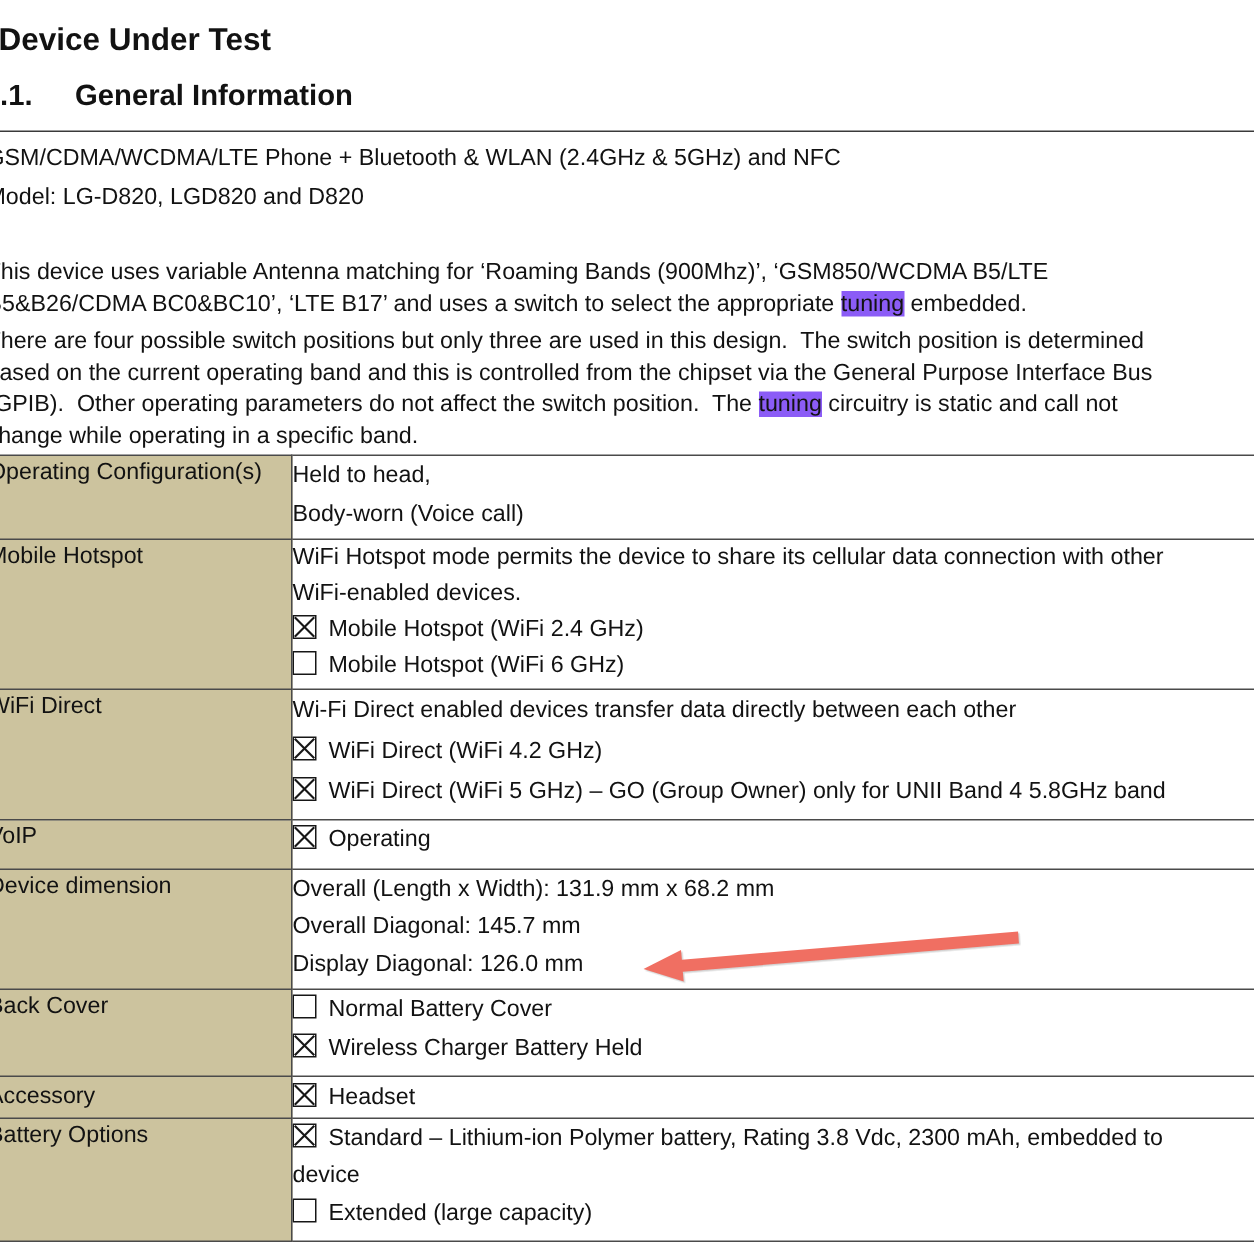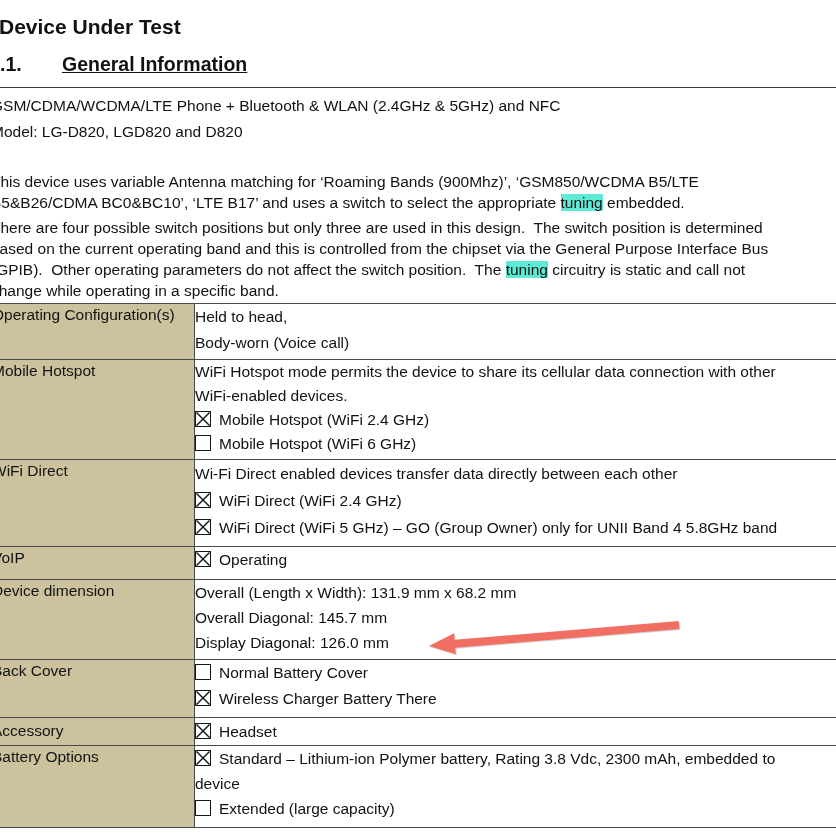--- a/index.html
+++ b/index.html
@@ -17,30 +17,30 @@
   
   #doc {
     position:absolute; left:-9px; top:0;
     width:1040px; height:836px;
   }
   .h1 { position:absolute; top:15px; left:0; height:26px; font-weight:bold; font-size:21px; white-space:nowrap; }
   .h1 .num  { position:absolute; left:9px; }
   .h1 .ttl  { position:absolute; left:8px; }
   .h2 { position:absolute; top:53px; left:0; height:24px; font-weight:bold; font-size:19.5px; white-space:nowrap; }
   .h2 .num  { position:absolute; left:9px; }
-  .h2 .ttl  { position:absolute; left:71px;text-decoration:underline; }
+  .h2 .ttl  { position:absolute; left:59px; }
   .rule { position:absolute; left:0; top:87px; width:1040px; height:0; border-top:1.4px solid #3a3a3a; }
 
   .para { position:absolute; left:0; font-size:15.5px; }
   .pline { white-space:pre; line-height:21px; }
   #intro  { top:93px; }
   #intro .pline { line-height:26px; }
   #para-antenna { top:171px; }
   #para-switch  { top:217px; }
-  .hl { background:#5eead4; }
+  .hl { background:#8b5cf6; }
 
   table.info {
     position:absolute; left:0; top:303px;
     width:1040px; border-collapse:collapse; table-layout:fixed;
     font-size:15.5px;
   }
   table.info td {
     border:1px solid #4a4a4a;
     vertical-align:top; padding:0;
   }
@@ -123,21 +123,21 @@
           <div class="tline"><span class="cb"></span><span>Mobile Hotspot (WiFi 6 GHz)</span></div>
         </td>
       </tr>
       <tr class="r3" style="height:87px">
         <td class="lbl">WiFi Direct</td>
         <td class="val">
           <div class="tline">Wi-Fi Direct enabled devices transfer data directly between each other</div>
           <div class="tline"><span class="cb"><svg width="14" height="14" viewBox="0 0 14 14">
                     <line x1="0.5" y1="0.5" x2="13.5" y2="13.5" stroke="#161616" stroke-width="1.4"></line>
                     <line x1="13.5" y1="0.5" x2="0.5" y2="13.5" stroke="#161616" stroke-width="1.4"></line>
-                  </svg></span><span>WiFi Direct (WiFi 2.4 GHz)</span></div>
+                  </svg></span><span>WiFi Direct (WiFi 4.2 GHz)</span></div>
           <div class="tline"><span class="cb"><svg width="14" height="14" viewBox="0 0 14 14">
                     <line x1="0.5" y1="0.5" x2="13.5" y2="13.5" stroke="#161616" stroke-width="1.4"></line>
                     <line x1="13.5" y1="0.5" x2="0.5" y2="13.5" stroke="#161616" stroke-width="1.4"></line>
                   </svg></span><span>WiFi Direct (WiFi 5 GHz) – GO (Group Owner) only for UNII Band 4 5.8GHz band</span></div>
         </td>
       </tr>
       <tr style="height:33px">
         <td class="lbl">VoIP</td>
         <td class="val">
           <div class="tline"><span class="cb"><svg width="14" height="14" viewBox="0 0 14 14">
@@ -154,21 +154,21 @@
           <div class="tline">Display Diagonal: 126.0 mm</div>
         </td>
       </tr>
       <tr style="height:58px">
         <td class="lbl">Back Cover</td>
         <td class="val">
           <div class="tline"><span class="cb"></span><span>Normal Battery Cover</span></div>
           <div class="tline"><span class="cb"><svg width="14" height="14" viewBox="0 0 14 14">
                     <line x1="0.5" y1="0.5" x2="13.5" y2="13.5" stroke="#161616" stroke-width="1.4"></line>
                     <line x1="13.5" y1="0.5" x2="0.5" y2="13.5" stroke="#161616" stroke-width="1.4"></line>
-                  </svg></span><span>Wireless Charger Battery There</span></div>
+                  </svg></span><span>Wireless Charger Battery Held</span></div>
         </td>
       </tr>
       <tr style="height:28px">
         <td class="lbl" style="padding-top:2px">Accessory</td>
         <td class="val" style="padding-top:1px">
           <div class="tline"><span class="cb"><svg width="14" height="14" viewBox="0 0 14 14">
                     <line x1="0.5" y1="0.5" x2="13.5" y2="13.5" stroke="#161616" stroke-width="1.4"></line>
                     <line x1="13.5" y1="0.5" x2="0.5" y2="13.5" stroke="#161616" stroke-width="1.4"></line>
                   </svg></span><span>Headset</span></div>
         </td>

